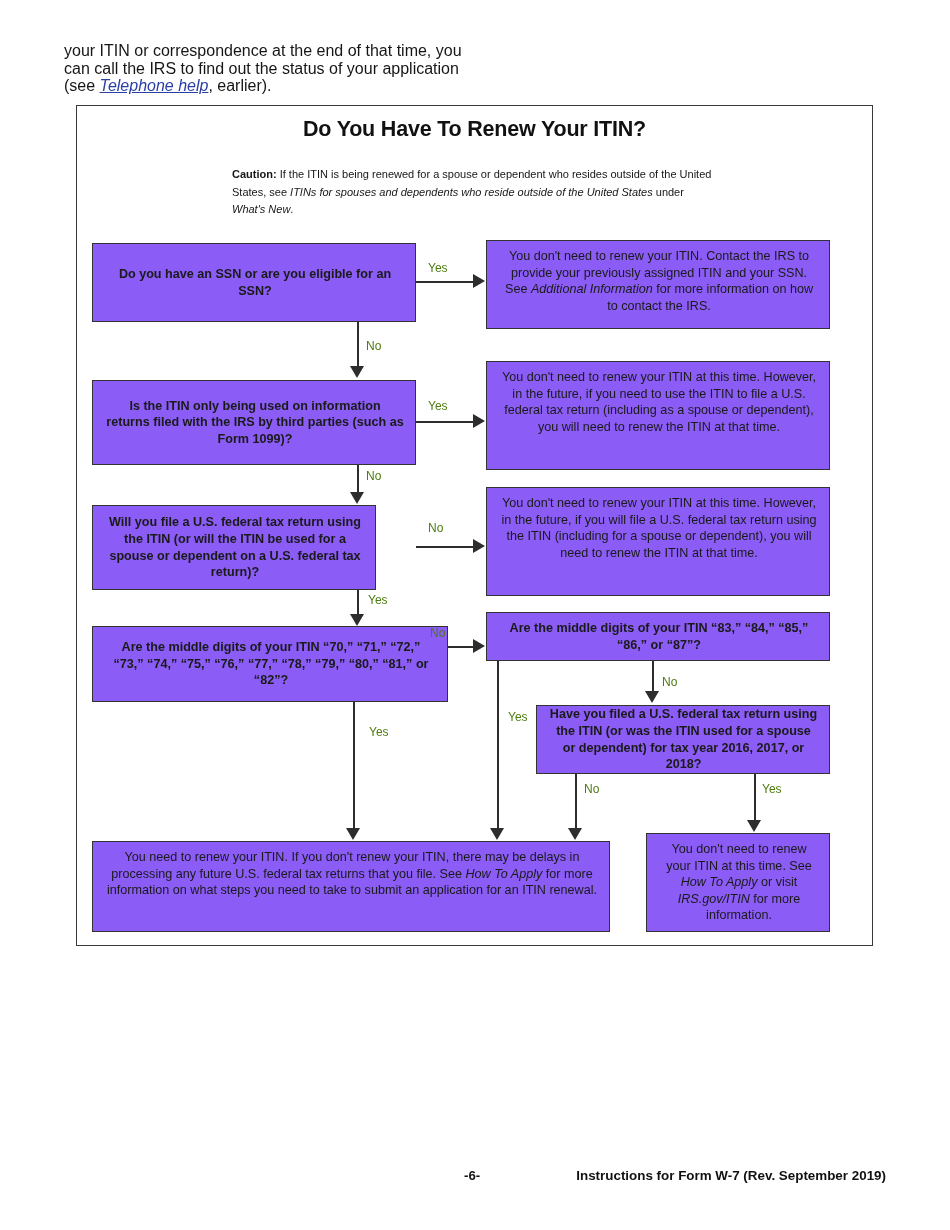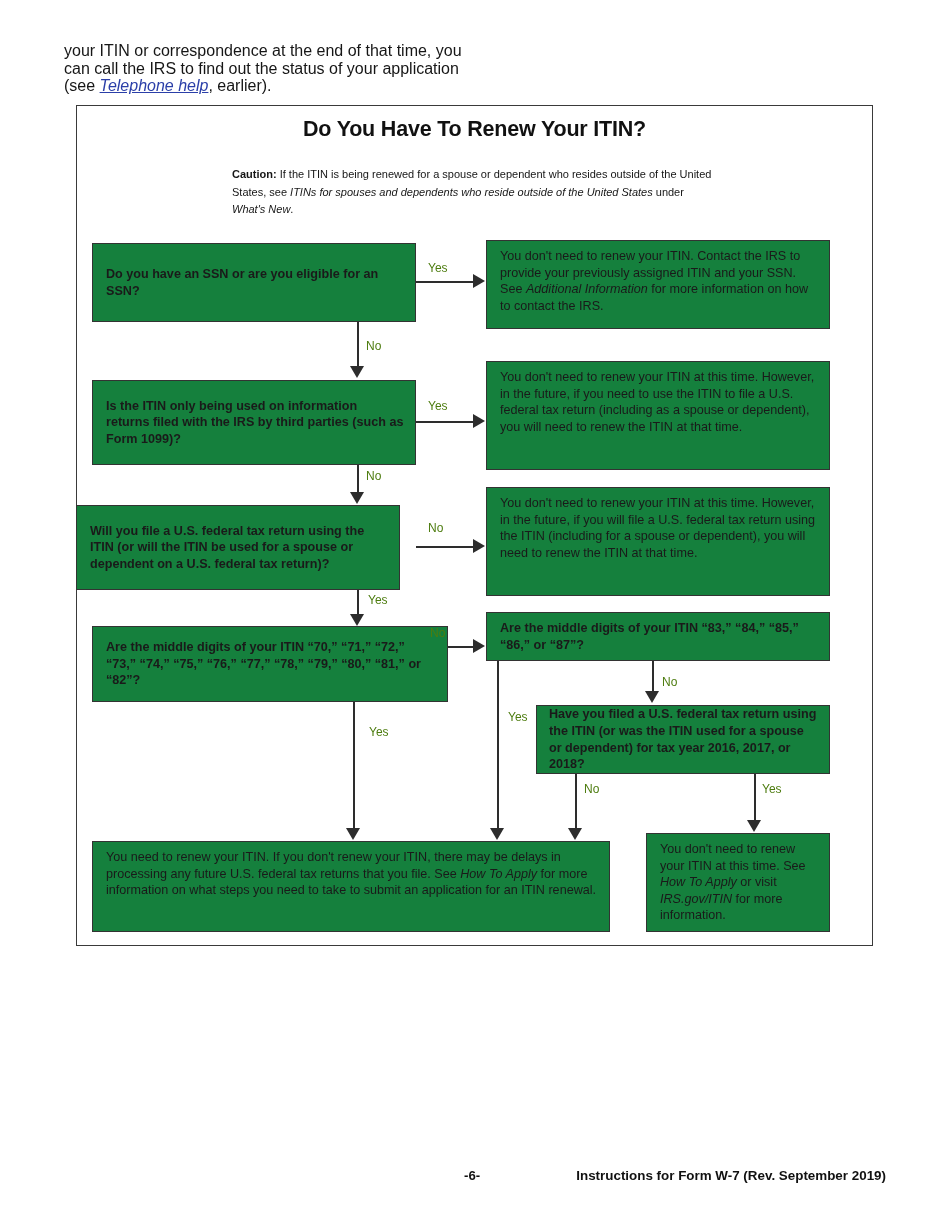--- a/index.html
+++ b/index.html
@@ -63,33 +63,34 @@
     line-height: 17.6px;
     color: #161616;
   }
   #caution-block b { font-weight: bold; }
   #caution-block i { font-style: italic; }
 
   
   .fbox {
     position: absolute;
     border: 1.5px solid #333;
-    background: #15803d;
+    background: #8b5cf6;
     font-size: 12.6px;
     line-height: 16.6px;
     color: #1a1a1a;
     padding: 7px 11px 7px 13px;
+    text-align: center;
   }
   .fbox i { font-style: italic; }
   .fbox.vcenter { display: flex; align-items: center; font-weight: bold; }
 
   
   #box-q1 { left: 92px;  top: 243px; width: 324px; height: 79px; }
   #box-q2 { left: 92px;  top: 380px; width: 324px; height: 85px; }
-  #box-q3 { left: 76px;  top: 505px; width: 324px; height: 85px; }
+  #box-q3 { left: 92px;  top: 505px; width: 284px; height: 85px; }
   #box-q4 { left: 92px;  top: 626px; width: 356px; height: 76px; }
 
   
   #box-a1 { left: 486px; top: 240px; width: 344px; height: 89px; }
   #box-a2 { left: 486px; top: 361px; width: 344px; height: 109px; }
   #box-a3 { left: 486px; top: 487px; width: 344px; height: 109px; }
   #box-q5 { left: 486px; top: 612px; width: 344px; height: 49px; }
   #box-q6 { left: 536px; top: 705px; width: 294px; height: 69px; padding-left: 12px; }
 
   

